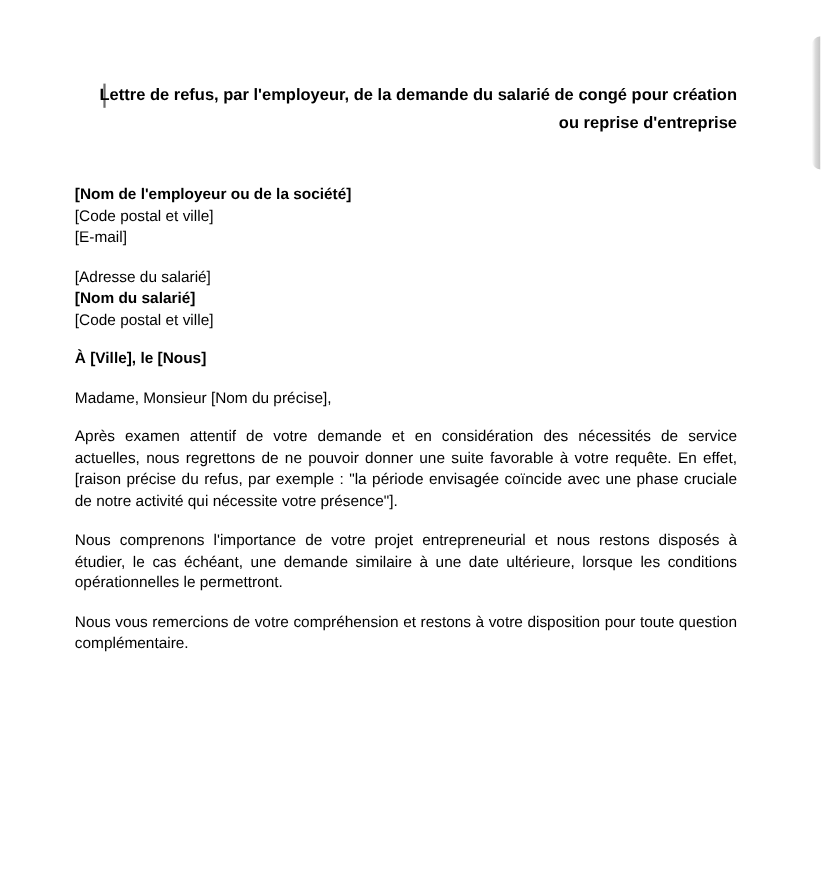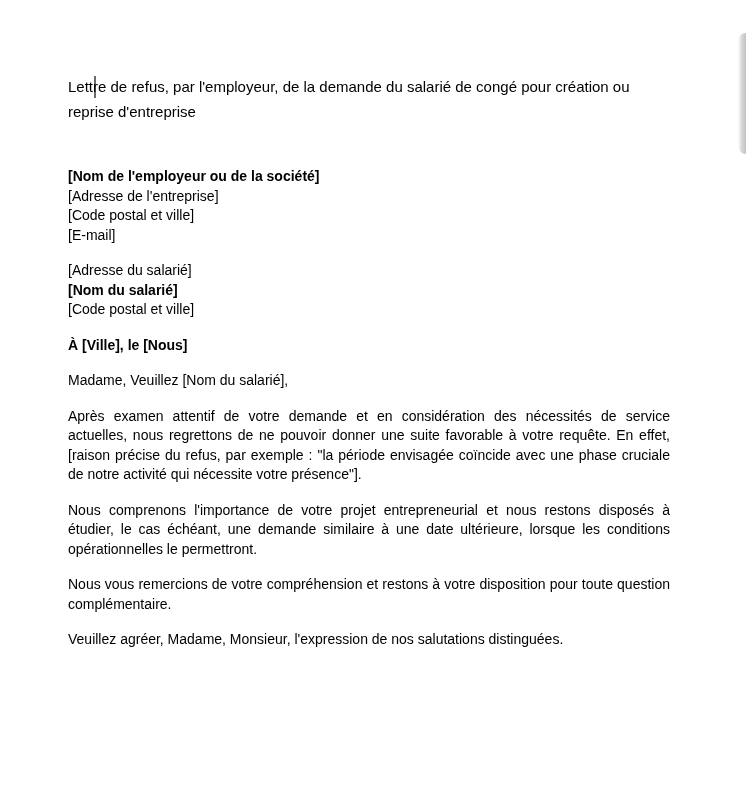--- a/index.html
+++ b/index.html
@@ -14,23 +14,23 @@
     cursor: text;
   }
   .doc {
     position: absolute;
     top: 74px;
     left: 68px;
     width: 602px;
   }
   .title {
     font-size: 15px;
-    font-weight: normal;
+    font-weight: bold;
     line-height: 25px;
-    text-align: left;
+    text-align: right;
     margin: 0 0 43px 0;
   }
   .block {
     font-size: 14px;
     line-height: 19.5px;
     margin: 0 0 16px 0;
   }
   .block .line { white-space: nowrap; }
   .bold { font-weight: bold; }
   .para {
@@ -69,36 +69,34 @@
 
   <div class="caret"></div>
   <div class="scroll-thumb"></div>
 
   <div class="doc">
 
     <h1 class="title">Lettre de refus, par l'employeur, de la demande du salarié de congé pour création ou reprise d'entreprise</h1>
 
     <div class="block">
       <div class="line bold">[Nom de l'employeur ou de la société]</div>
-      <div class="line">[Adresse de l'entreprise]</div>
       <div class="line">[Code postal et ville]</div>
       <div class="line">[E-mail]</div>
     </div>
 
     <div class="block">
       <div class="line">[Adresse du salarié]</div>
       <div class="line bold">[Nom du salarié]</div>
       <div class="line">[Code postal et ville]</div>
     </div>
 
     <div class="single bold">À [Ville], le [Nous]</div>
 
 
-    <div class="single">Madame, Veuillez [Nom du salarié],</div>
+    <div class="single">Madame, Monsieur [Nom du précise],</div>
 
     <p class="para">Après examen attentif de votre demande et en considération des nécessités de service actuelles, nous regrettons de ne pouvoir donner une suite favorable à votre requête. En effet, [raison précise du refus, par exemple : "la période envisagée coïncide avec une phase cruciale de notre activité qui nécessite votre présence"].</p>
     <p class="para">Nous comprenons l'importance de votre projet entrepreneurial et nous restons disposés à étudier, le cas échéant, une demande similaire à une date ultérieure, lorsque les conditions opérationnelles le permettront.</p>
     <p class="para">Nous vous remercions de votre compréhension et restons à votre disposition pour toute question complémentaire.</p>
 
-    <div class="single">Veuillez agréer, Madame, Monsieur, l'expression de nos salutations distinguées.</div>
 
   </div>
 </div>
 
 </body></html>

